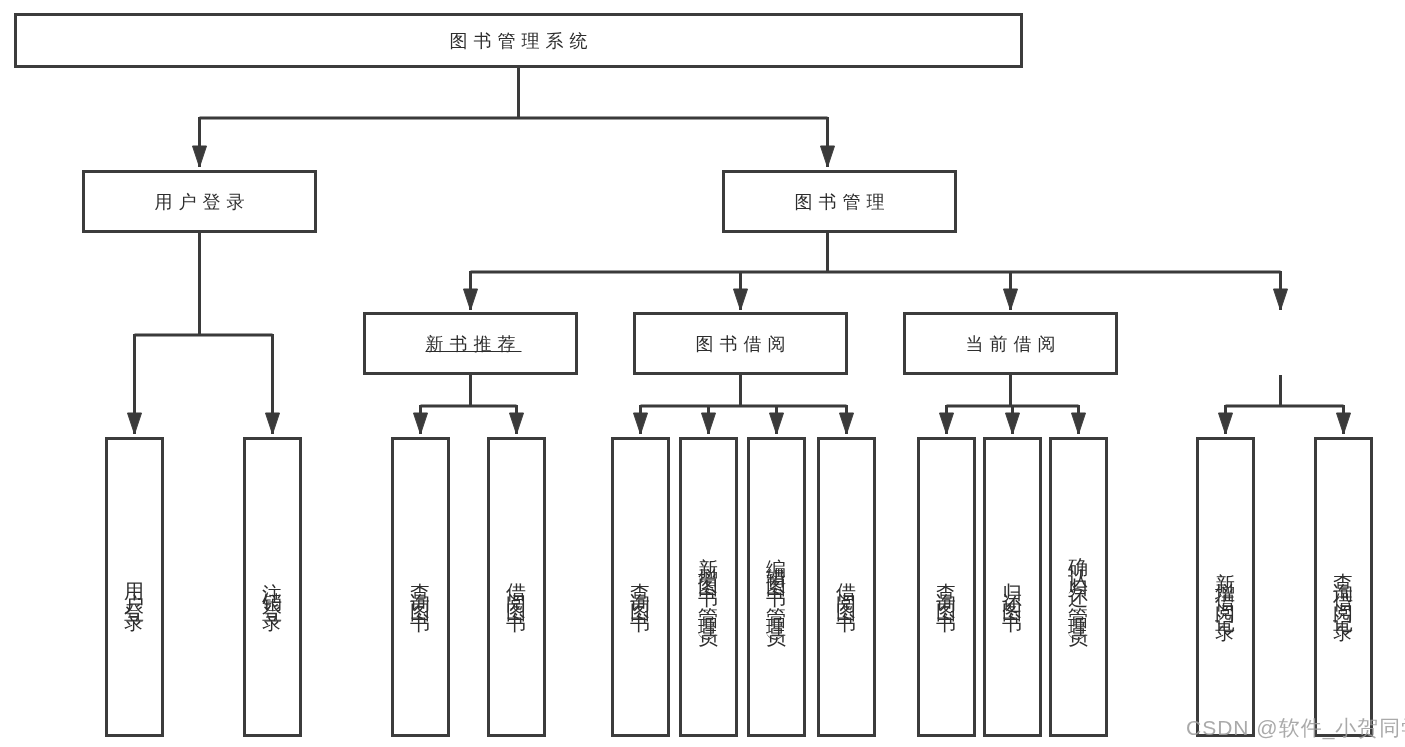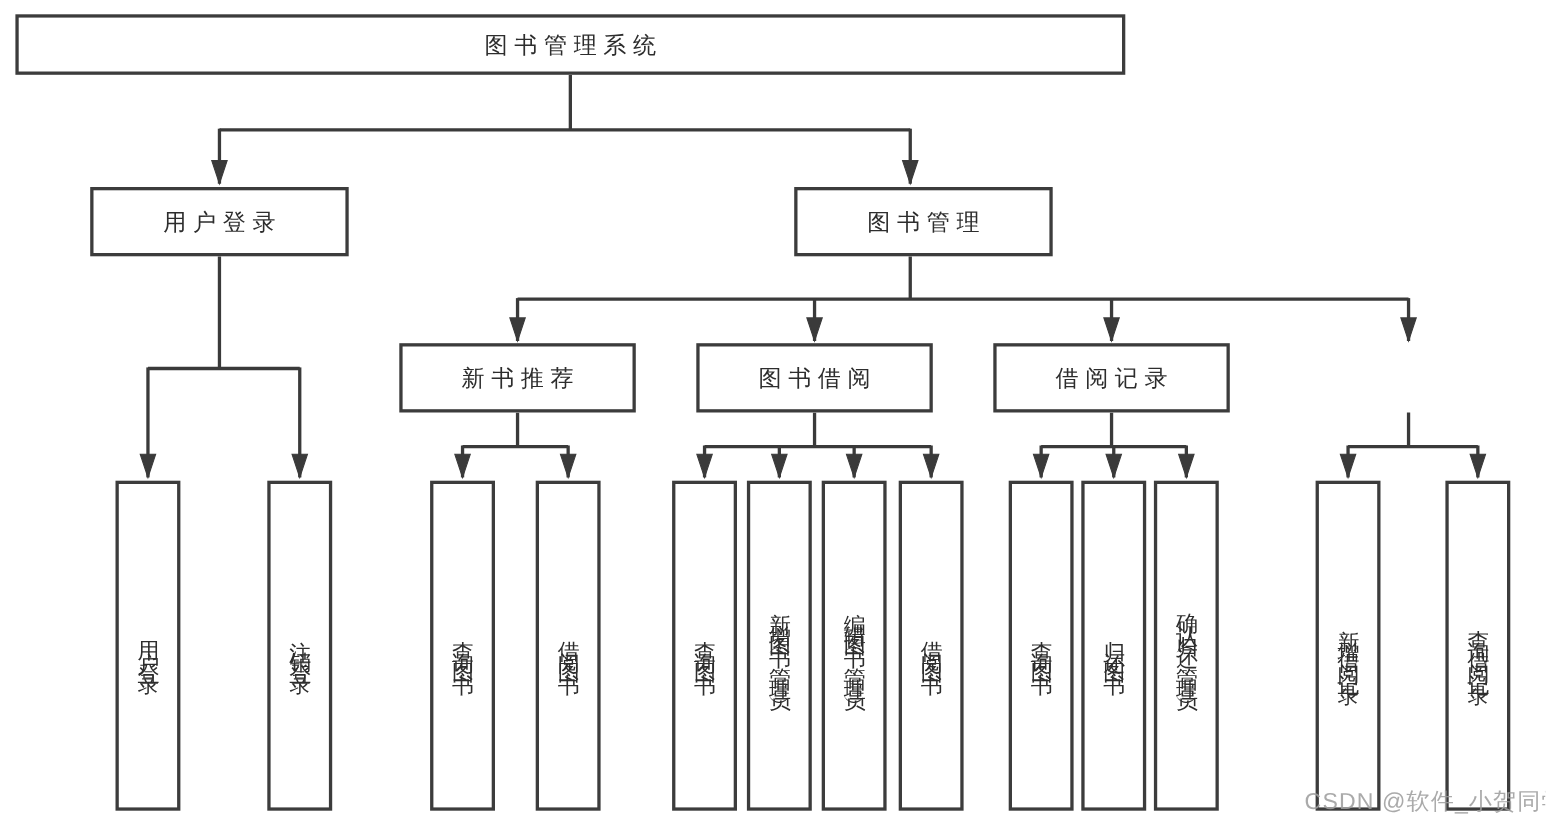--- a/index.html
+++ b/index.html
@@ -26,21 +26,21 @@
     box-sizing: border-box;
     border: 3px solid #3c3c3c;
     background: #ffffff;
     color: #2d2d2d;
     display: flex;
     align-items: center;
     justify-content: center;
     z-index: 2;
   }
   .box.h {
-    font-size: 21px;
+    font-size: 18px;
     letter-spacing: 6px;
     text-indent: 6px;
     white-space: nowrap;
   }
   .box.v {
     writing-mode: vertical-rl;
     text-orientation: mixed;
     font-size: 20px;
     letter-spacing: 10px;
     line-height: 1;
@@ -110,23 +110,23 @@
       <path d="M1225.5,405 L1225.5,434" marker-end="url(#arrowhead)"></path>
       <path d="M1343.5,405 L1343.5,434" marker-end="url(#arrowhead)"></path>
     </g>
   </svg>
 
   <div class="box h" style="left:14px; top:13px; width:1009px; height:55px;">图书管理系统</div>
 
   <div class="box h" style="left:82px; top:170px; width:235px; height:63px;">用户登录</div>
   <div class="box h" style="left:710px; top:170px; width:235px; height:63px;margin-left:12px;">图书管理</div>
 
-  <div class="box h" style="left:363px; top:312px; width:215px; height:63px;">新书推荐</div>
+  <div class="box h" style="left:363px; top:312px; width:215px; height:63px;text-decoration:underline;">新书推荐</div>
   <div class="box h" style="left:633px; top:312px; width:215px; height:63px;">图书借阅</div>
-  <div class="box h" style="left:903px; top:312px; width:215px; height:63px;">借阅记录</div>
+  <div class="box h" style="left:903px; top:312px; width:215px; height:63px;">当前借阅</div>
 
   <div class="box v" style="left:105px; top:437px; width:59px; height:300px;">用户登录</div>
   <div class="box v" style="left:243px; top:437px; width:59px; height:300px;">注销登录</div>
 
   <div class="box v" style="left:391px; top:437px; width:59px; height:300px;">查询图书</div>
   <div class="box v" style="left:487px; top:437px; width:59px; height:300px;">借阅图书</div>
 
   <div class="box v" style="left:611px; top:437px; width:59px; height:300px;">查询图书</div>
   <div class="box v" style="left:679px; top:437px; width:59px; height:300px;">新增图书（管理员）</div>
   <div class="box v" style="left:747px; top:437px; width:59px; height:300px;">编辑图书（管理员）</div>

